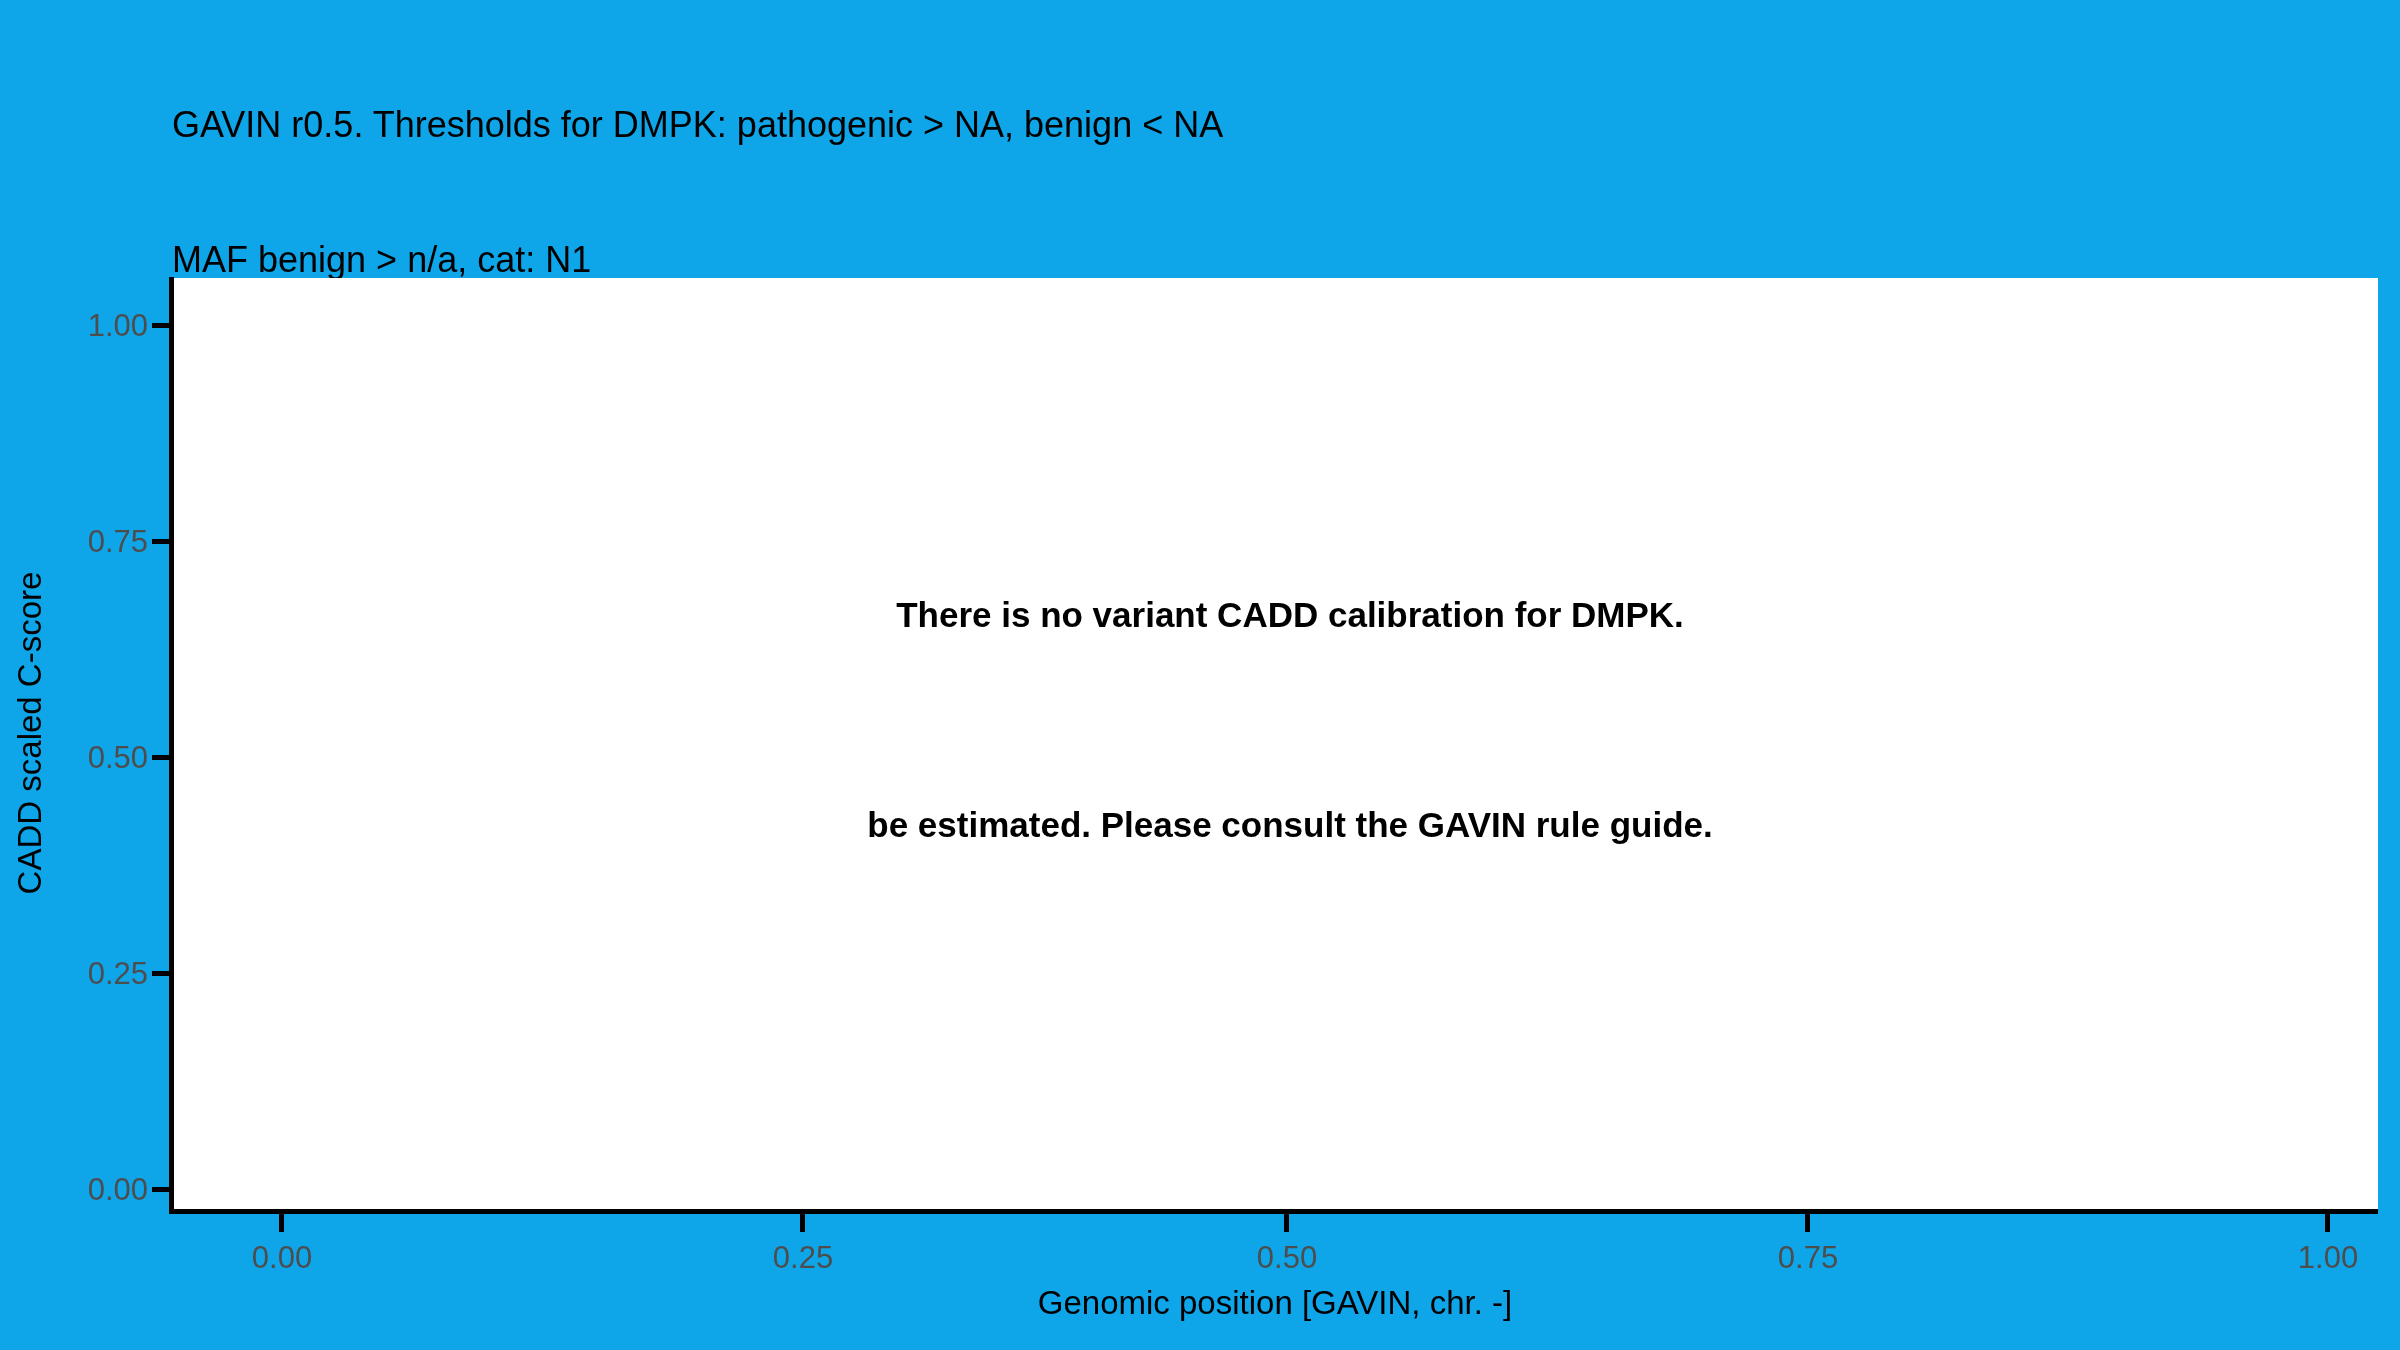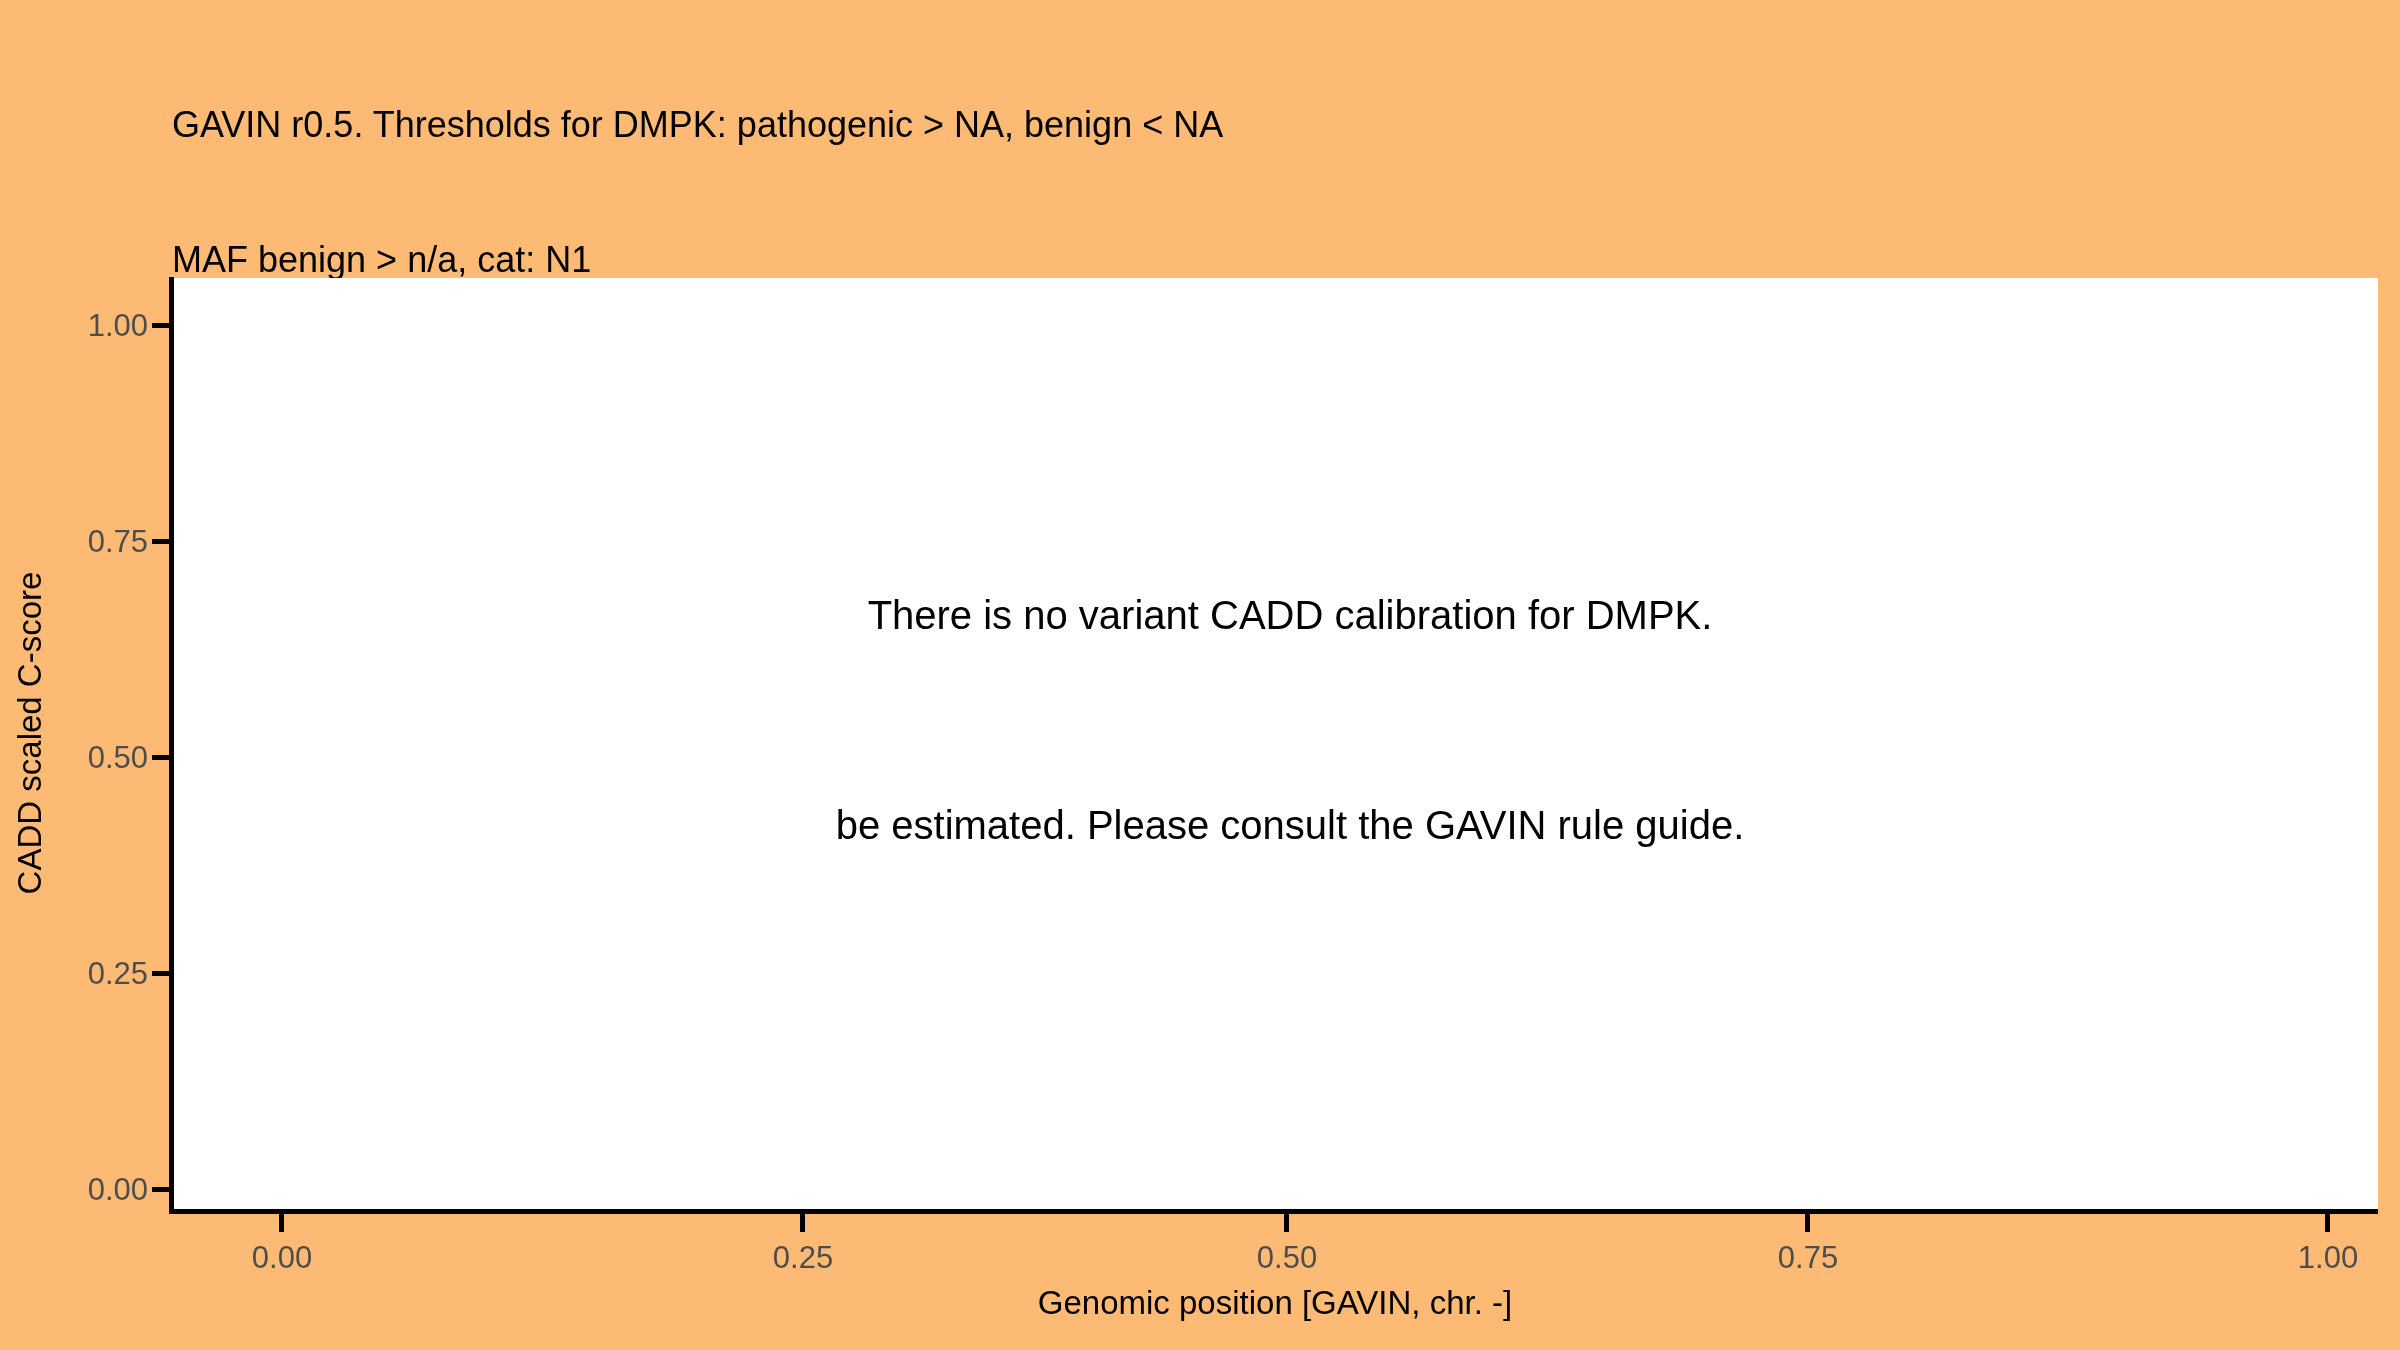--- a/index.html
+++ b/index.html
@@ -11,21 +11,21 @@
     width: 2400px;
     height: 1350px;
     font-family: "Liberation Sans", sans-serif;
     color: #000000;
     overflow: hidden;
   }
   #root {
     position: relative;
     width: 2400px;
     height: 1350px;
-    background: #fdba74;
+    background: #0ea5e9;
   }
 
   
   #plot-title {
     position: absolute;
     left: 172px;
     top: 12px;
     width: 2160px;
     font-size: 36px;
     line-height: 45px;
@@ -126,24 +126,25 @@
     transform-origin: 50% 50%;
   }
 
   
   #panel-annotation {
     position: absolute;
     left: 460px;
     top: 440px;
     width: 1660px;
     text-align: center;
-    font-size: 40px;
+    font-size: 35px;
     line-height: 70px;
     color: #000000;
     white-space: pre;
+    font-weight: bold;
   }
   #panel-annotation .annot-line { display: block; }
 </style>
 </head>
 <body>
 
 <div id="root">
 
   <div id="plot-title">
     <span class="title-line">GAVIN r0.5. Thresholds for DMPK: pathogenic &gt; NA, benign &lt; NA</span>

